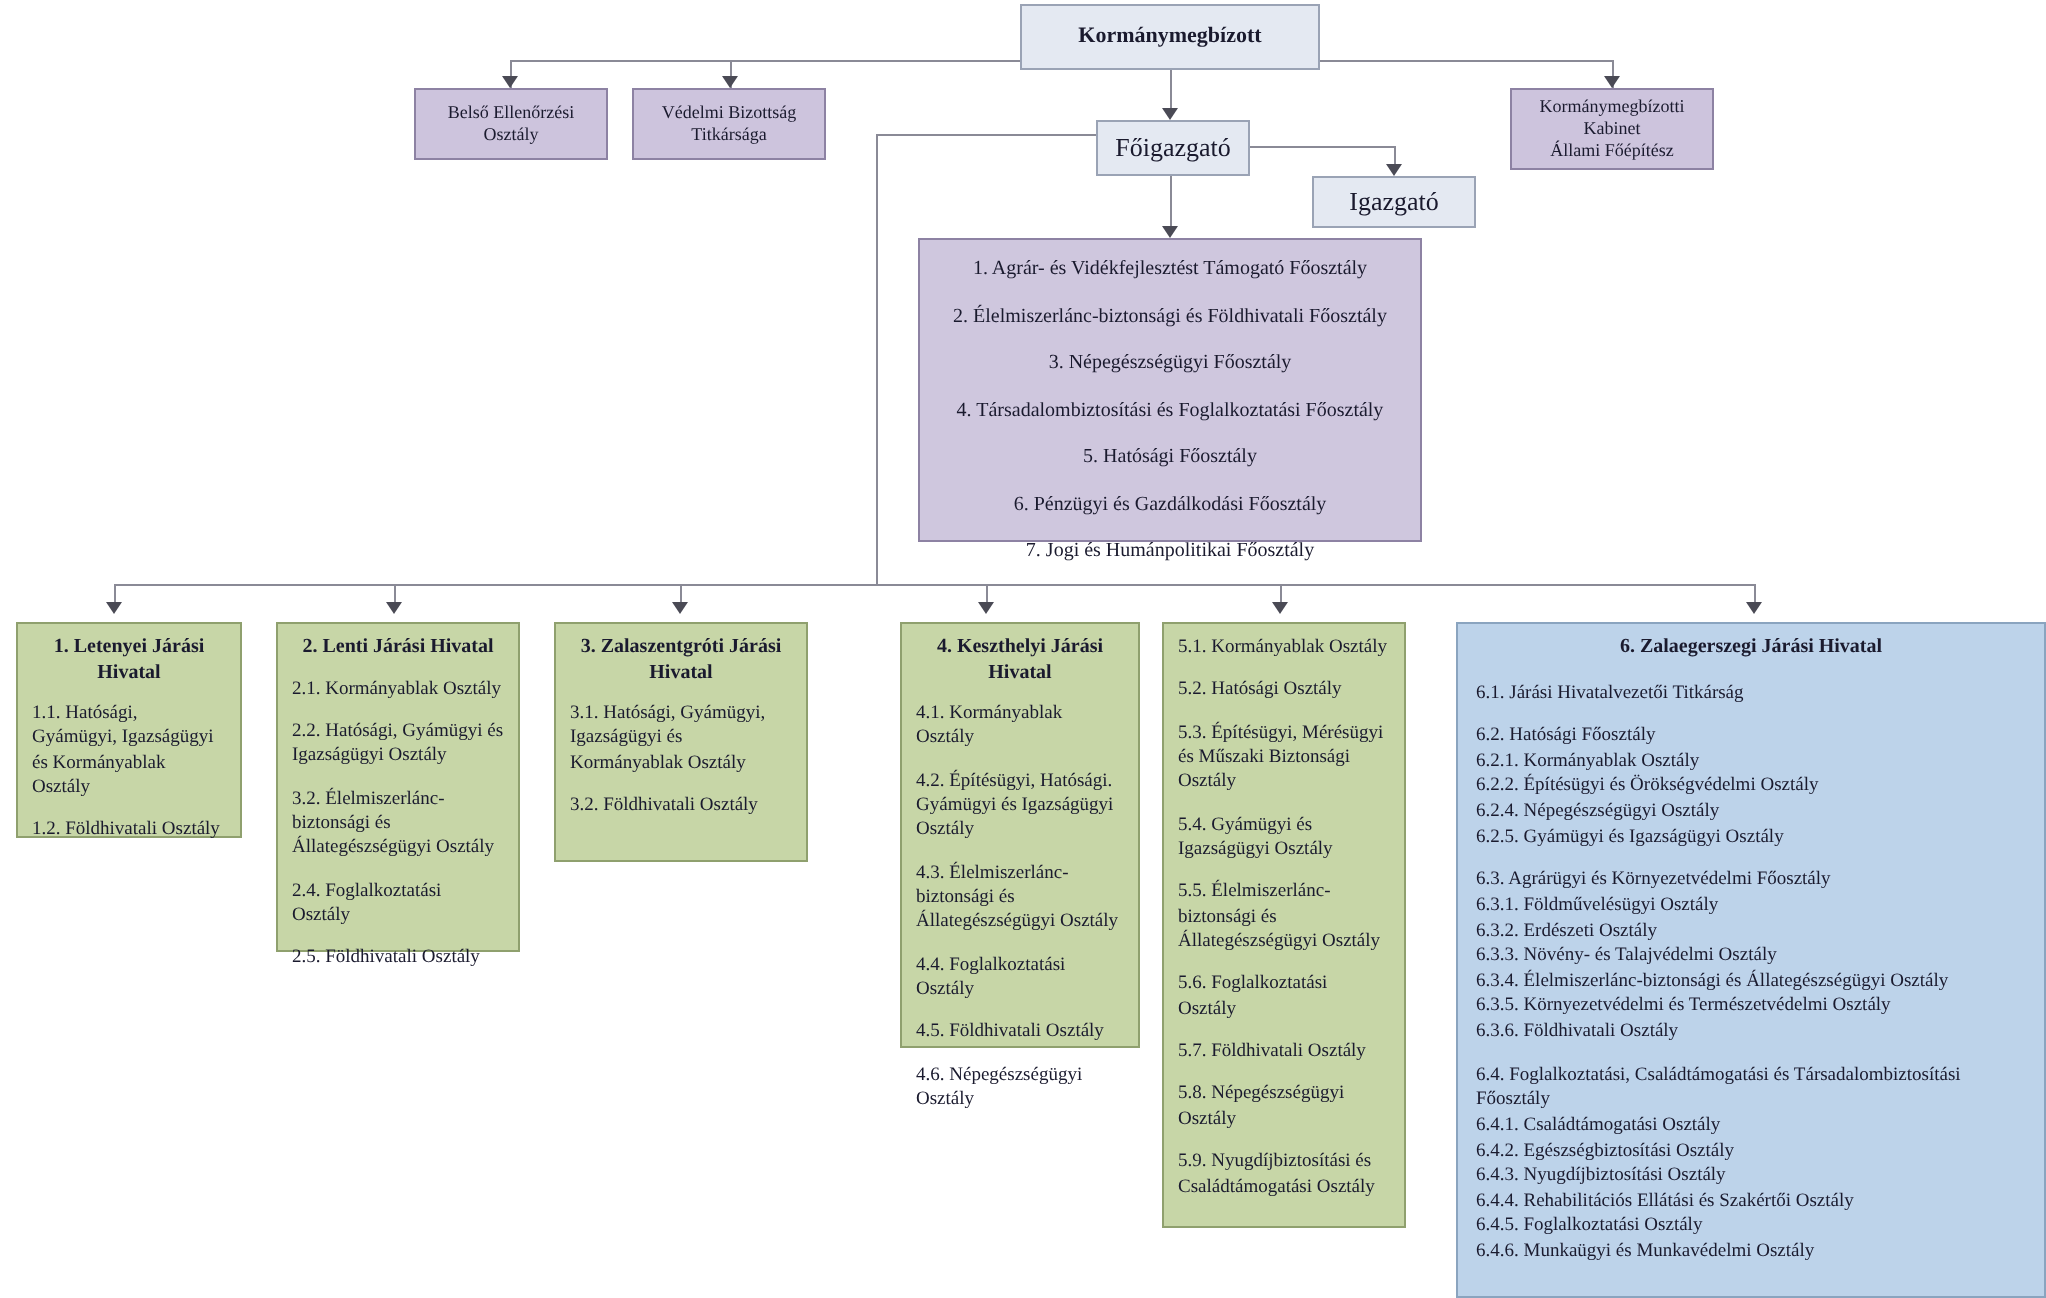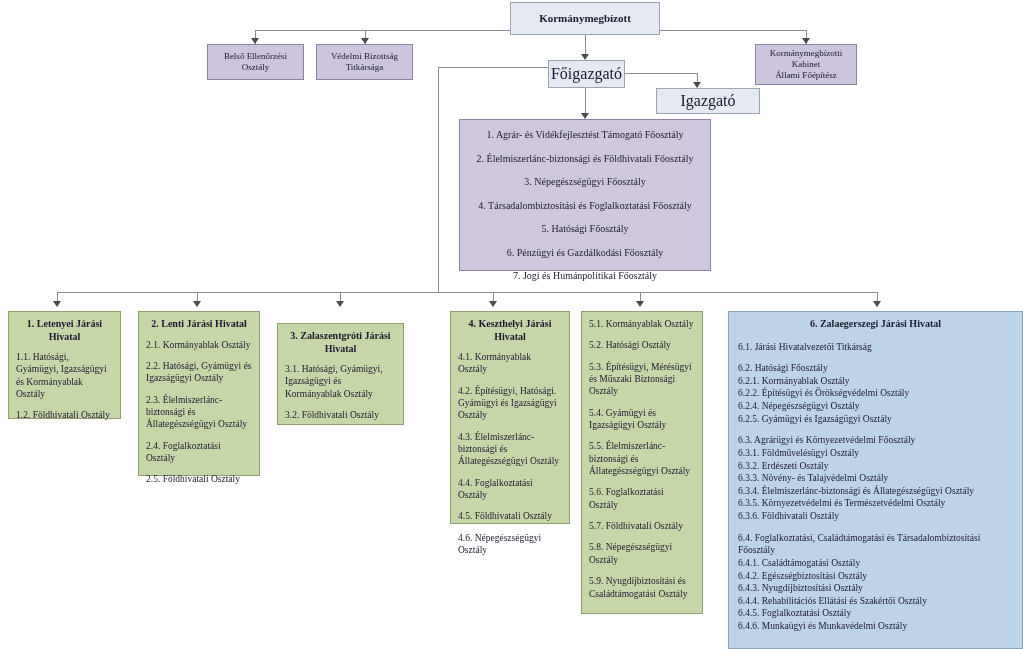--- a/index.html
+++ b/index.html
@@ -49,21 +49,21 @@
     background: #bdd3ea;
     border-color: #8aa4bf;
   }
   .box.listbox {
     justify-content: flex-start;
     align-items: stretch;
     text-align: left;
   }
   .t-bold { font-weight: bold; }
   .fs11 { font-size: 11px; }
-  .fs10 { font-size: 16px; }
+  .fs10 { font-size: 13px; }
   .fs9  { font-size: 9px; }
 
   
   .hline, .vline {
     position: absolute;
     background: #8a8a96;
   }
   .hline { height: 1px; }
   .vline { width: 1px; }
   .arrow {
@@ -186,21 +186,21 @@
   <div class="box purple" style="left:755px; top:44px; width:102px; height:41px;">
     <span class="fs9">Kormánymegbízotti</span>
     <span class="fs9">Kabinet</span>
     <span class="fs9">Állami Főépítész</span>
   </div>
 
   <div class="box blue" style="left:548px; top:60px; width:77px; height:28px;">
     <span class="fs10">Főigazgató</span>
   </div>
 
-  <div class="box blue" style="left:656px; top:88px; width:104px; height:26px;">
+  <div class="box blue" style="left:656px; top:88px; width:82px; height:26px;">
     <span class="fs10">Igazgató</span>
   </div>
 
   <div class="box purple-pale listbox dept-list" style="left:459px; top:119px; width:252px; height:152px;text-align:center;">
     <div class="row">1. Agrár- és Vidékfejlesztést Támogató Főosztály</div>
     <div class="row">2. Élelmiszerlánc-biztonsági és Földhivatali Főosztály</div>
     <div class="row">3. Népegészségügyi Főosztály</div>
     <div class="row">4. Társadalombiztosítási és Foglalkoztatási Főosztály</div>
     <div class="row">5. Hatósági Főosztály</div>
     <div class="row">6. Pénzügyi és Gazdálkodási Főosztály</div>
@@ -213,27 +213,27 @@
       <div class="item">1.1. Hatósági, Gyámügyi, Igazságügyi és Kormányablak Osztály</div>
       <div class="item">1.2. Földhivatali Osztály</div>
     </div>
   </div>
 
   <div class="box green district" style="left:138px; top:311px; width:122px; height:165px;justify-content:space-between;">
     <div class="head">2. Lenti Járási Hivatal</div>
     <div class="items">
       <div class="item">2.1. Kormányablak Osztály</div>
       <div class="item">2.2. Hatósági, Gyámügyi és Igazságügyi Osztály</div>
-      <div class="item">2.3. Élelmiszerlánc-biztonsági és Állategészségügyi Osztály</div>
+      <div class="item">3.2. Élelmiszerlánc-biztonsági és Állategészségügyi Osztály</div>
       <div class="item">2.4. Foglalkoztatási Osztály</div>
       <div class="item">2.5. Földhivatali Osztály</div>
     </div>
   </div>
 
-  <div class="box green district" style="left:277px; top:311px; width:127px; height:102px;margin-top:12px;">
+  <div class="box green district" style="left:277px; top:311px; width:127px; height:120px;">
     <div class="head">3. Zalaszentgróti Járási Hivatal</div>
     <div class="items">
       <div class="item">3.1. Hatósági, Gyámügyi, Igazságügyi és Kormányablak Osztály</div>
       <div class="item">3.2. Földhivatali Osztály</div>
     </div>
   </div>
 
   <div class="box green district" style="left:450px; top:311px; width:120px; height:213px;">
     <div class="head">4. Keszthelyi Járási Hivatal</div>
     <div class="items">

